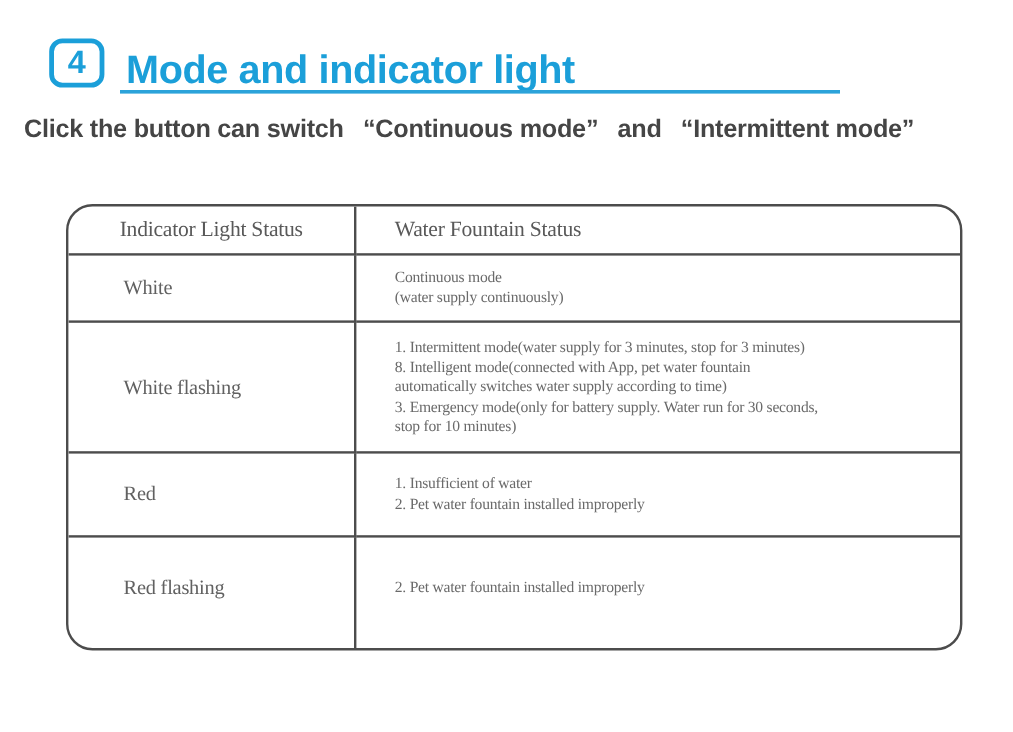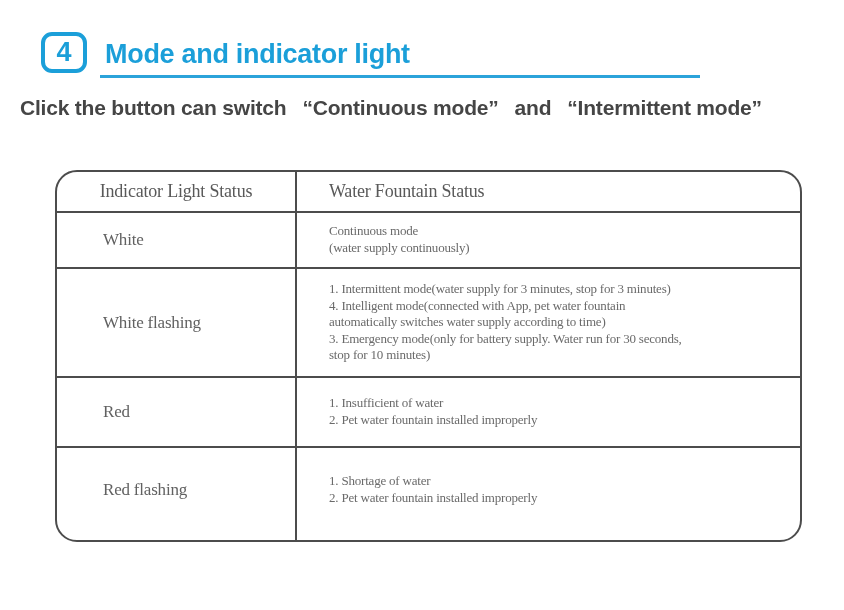--- a/index.html
+++ b/index.html
@@ -11,21 +11,21 @@
   
   .num-box {
     position: absolute; left: 41px; top: 32px;
     width: 46px; height: 41px; box-sizing: border-box;
     border: 4px solid #1b9fd9; border-radius: 11px;
     display: flex; align-items: center; justify-content: center;
     color: #1b9fd9; font-size: 27px; font-weight: bold;
   }
   .section-title {
     position: absolute; left: 105px; top: 39px;
-    font-size: 27px; font-weight: bold; color: #1b9fd9;
+    font-size: 33px; font-weight: bold; color: #1b9fd9;
     letter-spacing: -0.3px; white-space: nowrap;
   }
   .title-underline {
     position: absolute; left: 100px; top: 75px;
     width: 600px; height: 3px; background: #2ba3da;
   }
   
   .subtitle {
     position: absolute; left: 20px; top: 96px;
     display: flex; gap: 16px; align-items: baseline;
@@ -89,31 +89,30 @@
 
   <div class="cell col-left row-line label-cell">White</div>
   <div class="cell row-line desc-cell">
     <div>Continuous mode</div>
     <div>(water supply continuously)</div>
   </div>
 
   <div class="cell col-left row-line label-cell">White flashing</div>
   <div class="cell row-line desc-cell">
     <div>1. Intermittent mode(water supply for 3 minutes, stop for 3 minutes)</div>
-    <div>4. Intelligent mode(connected with App, pet water fountain</div>
+    <div>8. Intelligent mode(connected with App, pet water fountain</div>
     <div>automatically switches water supply according to time)</div>
     <div>3. Emergency mode(only for battery supply. Water run for 30 seconds,</div>
     <div>stop for 10 minutes)</div>
   </div>
 
   <div class="cell col-left row-line label-cell">Red</div>
   <div class="cell row-line desc-cell">
     <div>1. Insufficient of water</div>
     <div>2. Pet water fountain installed improperly</div>
   </div>
 
   <div class="cell col-left label-cell last-row">Red flashing</div>
   <div class="cell desc-cell last-row">
-    <div>1. Shortage of water</div>
     <div>2. Pet water fountain installed improperly</div>
   </div>
 
 </div>
 
 </body></html>

